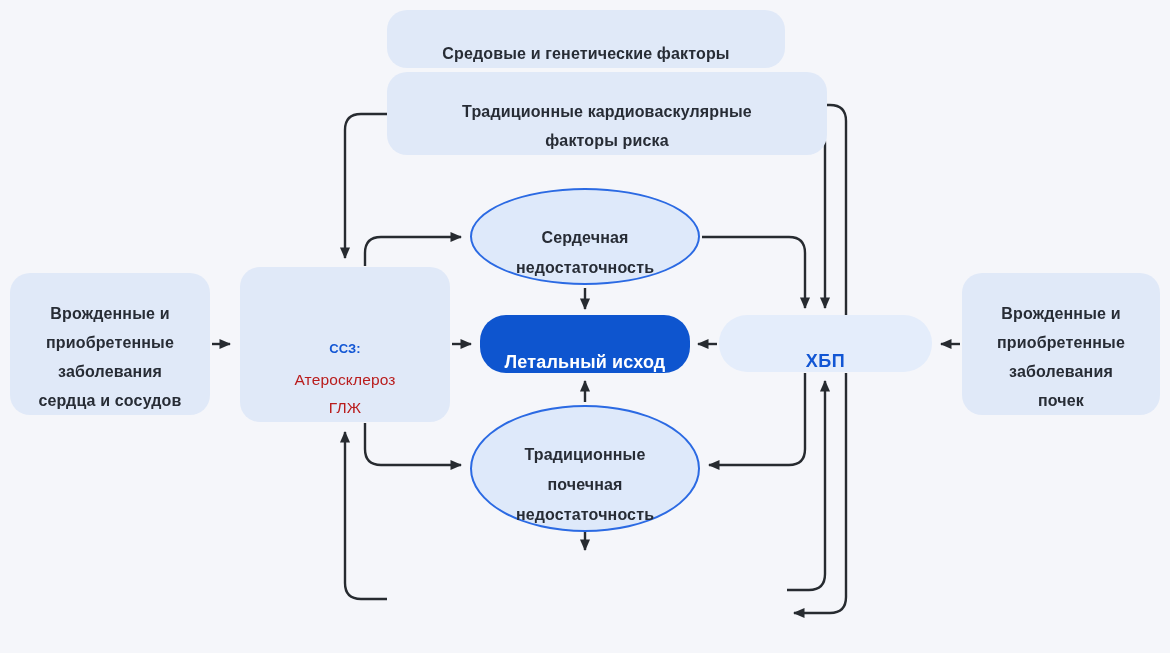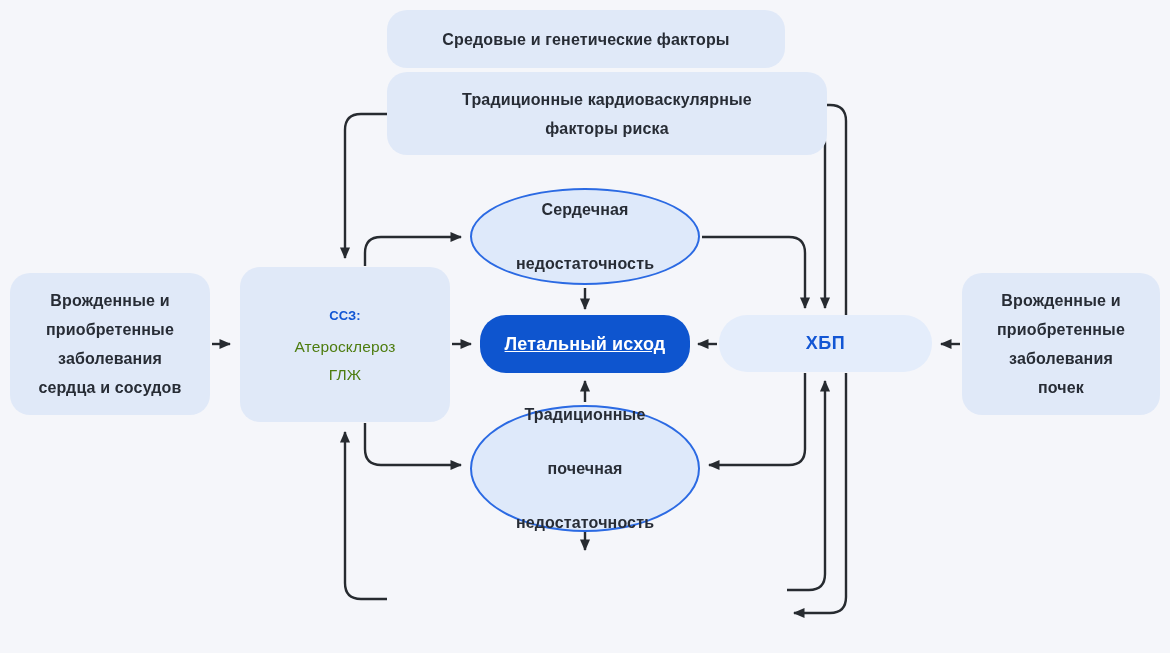--- a/index.html
+++ b/index.html
@@ -4,32 +4,32 @@
 <style>
   :root{
     --bg:#f5f6fa; --box-fill:#e0e9f8; --ellipse-fill:#dee9fa; --ellipse-border:#2b6ae3;
     --lethal-fill:#0e55cf; --ckd-fill:#e4edfb; --text-dark:#272c35; --text-blue:#1256d4; --arrow:#272b30;
   }
   html,body{margin:0;padding:0;}
   body{background:var(--bg);font-family:"Liberation Sans","DejaVu Sans",sans-serif;}
   .canvas{position:relative;width:1170px;height:653px;background:var(--bg);overflow:hidden;}
   .arrows{position:absolute;left:0;top:0;width:1170px;height:653px;z-index:1;}
   .arrows path.link{fill:none;stroke:var(--arrow);stroke-width:2.4;}
-  .node{position:absolute;display:flex;flex-direction:column;align-items:center;justify-content:center;
+  .node{position:absolute;display:flex;flex-direction:column;align-items:center;justify-content:flex-end;
         text-align:center;z-index:2;color:var(--text-dark);letter-spacing:.15px;}
   .box{background:var(--box-fill);border-radius:20px;}
   .box .line{font-weight:bold;font-size:16px;line-height:29px;}
-  .ellipse{background:var(--ellipse-fill);border:2px solid var(--ellipse-border);border-radius:50%;gap:24px;}
+  .ellipse{background:var(--ellipse-fill);border:2px solid var(--ellipse-border);border-radius:50%;}
   .ellipse .line{font-weight:bold;font-size:16px;line-height:30px;}
   .lethal{background:var(--lethal-fill);border-radius:26px;}
-  .lethal .label{color:#ffffff;font-weight:bold;font-size:18px;text-decoration:underline;}
+  .lethal .label{color:#ffffff;font-weight:bold;font-size:18px;}
   .ckd{background:var(--ckd-fill);border-radius:28px;}
   .ckd .label{color:var(--text-blue);font-weight:bold;font-size:18px;letter-spacing:.5px;}
   .cvd-title{color:var(--text-blue);font-weight:bold;font-size:13px;line-height:30px;margin-bottom:2px;}
-  .cvd-item{font-size:15.5px;line-height:28px;color:#4d7c0f;}
+  .cvd-item{font-size:15.5px;line-height:28px;color:#b91c1c;}
 </style>
 </head>
 <body>
 
 <div class="canvas">
 
   <svg class="arrows" viewBox="0 0 1170 653" xmlns="http://www.w3.org/2000/svg">
     <defs>
       <marker id="ah" markerUnits="userSpaceOnUse" markerWidth="13" markerHeight="11" refX="11" refY="5.5" orient="auto">
         <path d="M0.5,0.5 L12,5.5 L0.5,10.5 Z" fill="#272b30"></path>

